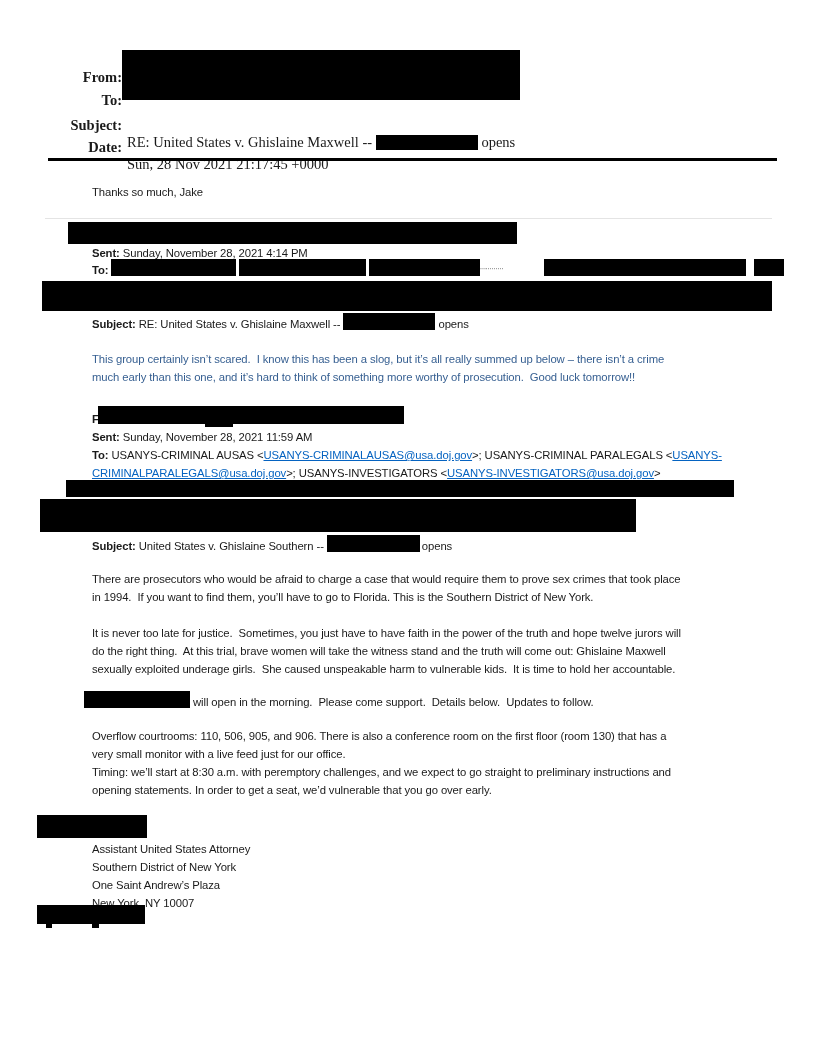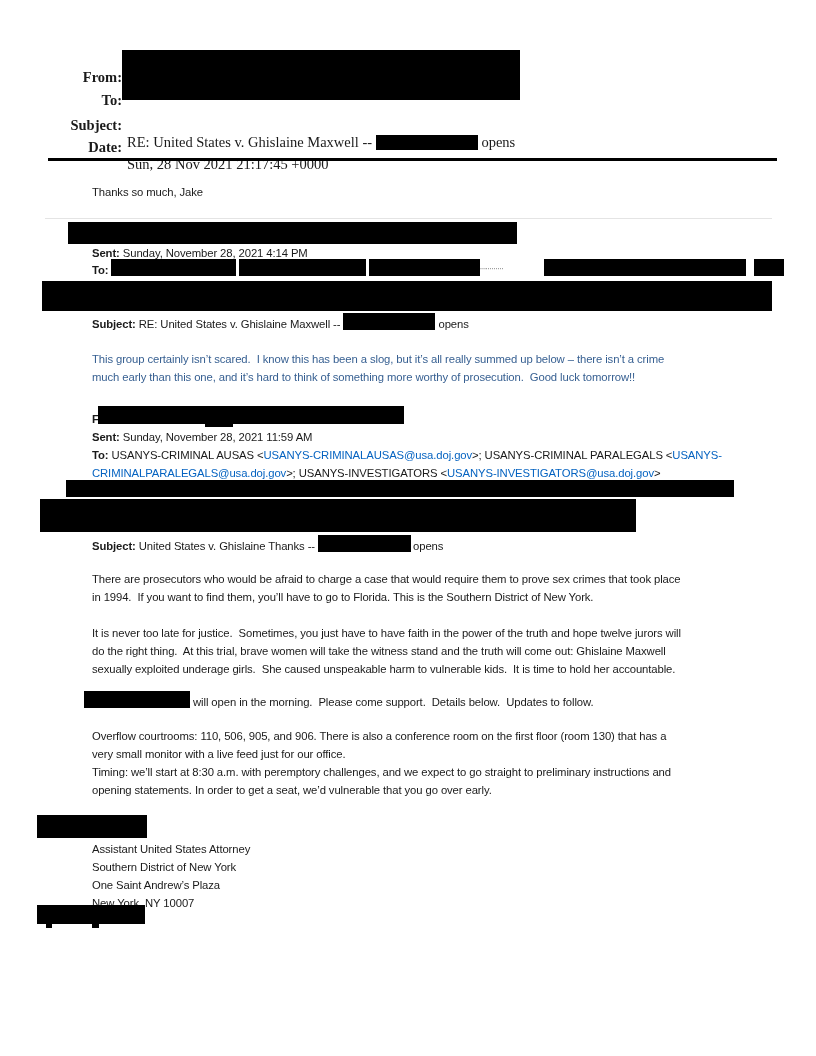--- a/index.html
+++ b/index.html
@@ -8,21 +8,21 @@
   
   .h1-row{position:absolute;left:45px;width:730px;height:22px;
           font-family:"Liberation Serif",serif;font-size:14.5px;white-space:pre;}
   .h1-label{position:absolute;left:0;width:77px;text-align:right;font-weight:bold;}
   .h1-val{position:absolute;left:82px;white-space:pre;}
   
   .line{position:absolute;left:45px;height:18px;font-size:11.3px;line-height:18px;
         white-space:pre;letter-spacing:-0.1px;margin-left:47px;}
   .b{font-weight:bold;}
   .blue{color:#365F91;}
-  a.maillink{color:#0563C1;cursor:pointer;}
+  a.maillink{color:#0563C1;text-decoration:underline;cursor:pointer;}
   
   .redact{position:absolute;background:#000000;}
   .redact-inline{display:inline-block;background:#000000;vertical-align:text-bottom;}
   .rule{position:absolute;background:#000000;}
   .divider{position:absolute;background:#e4e4e4;}
   .frag{position:absolute;background:#000;}
   .tinytxt{display:inline-block;font-size:5px;letter-spacing:1px;color:#111;
            vertical-align:bottom;line-height:17px;overflow:hidden;width:64px;}
 </style>
 </head>
@@ -74,21 +74,21 @@
   <div class="line" style="top:428px"><span class="b">Sent:</span><span> Sunday, November 28, 2021 11:59 AM</span></div>
 
   <div class="line" style="top:446px"><span class="b">To: </span><span>USANYS-CRIMINAL AUSAS &lt;</span><a class="maillink">USANYS-CRIMINALAUSAS@usa.doj.gov</a><span>&gt;; USANYS-CRIMINAL PARALEGALS &lt;</span><a class="maillink">USANYS-</a></div>
 
   <div class="line" style="top:464px"><a class="maillink">CRIMINALPARALEGALS@usa.doj.gov</a><span>&gt;; USANYS-INVESTIGATORS &lt;</span><a class="maillink">USANYS-INVESTIGATORS@usa.doj.gov</a><span>&gt;</span></div>
 
   <div class="line b" style="top:482px">Cc:</div>
   <div class="redact" style="left:66px;top:480px;width:668px;height:17px"></div>
   <div class="redact" style="left:40px;top:499px;width:596px;height:33px"></div>
 
-  <div class="line" style="top:535px"><span class="b">Subject:</span><span> United States v. Ghislaine Thanks -- </span><span class="redact-inline" style="width:93px;height:17px;margin-right:2px"></span><span>opens</span></div>
+  <div class="line" style="top:535px"><span class="b">Subject:</span><span> United States v. Ghislaine Southern -- </span><span class="redact-inline" style="width:93px;height:17px;margin-right:2px"></span><span>opens</span></div>
 
   <div class="line" style="top:570px">There are prosecutors who would be afraid to charge a case that would require them to prove sex crimes that took place</div>
   <div class="line" style="top:588px">in 1994.  If you want to find them, you’ll have to go to Florida. This is the Southern District of New York.</div>
 
   <div class="line" style="top:624px">It is never too late for justice.  Sometimes, you just have to have faith in the power of the truth and hope twelve jurors will</div>
   <div class="line" style="top:642px">do the right thing.  At this trial, brave women will take the witness stand and the truth will come out: Ghislaine Maxwell</div>
   <div class="line" style="top:660px">sexually exploited underage girls.  She caused unspeakable harm to vulnerable kids.  It is time to hold her accountable.</div>
 
   <div class="line" style="top:691px"><span class="redact-inline" style="width:106px;height:17px;margin-left:-8px"></span><span> will open in the morning.  Please come support.  Details below.  Updates to follow.</span></div>
   <div class="line" style="top:727px">Overflow courtrooms: 110, 506, 905, and 906. There is also a conference room on the first floor (room 130) that has a</div>

